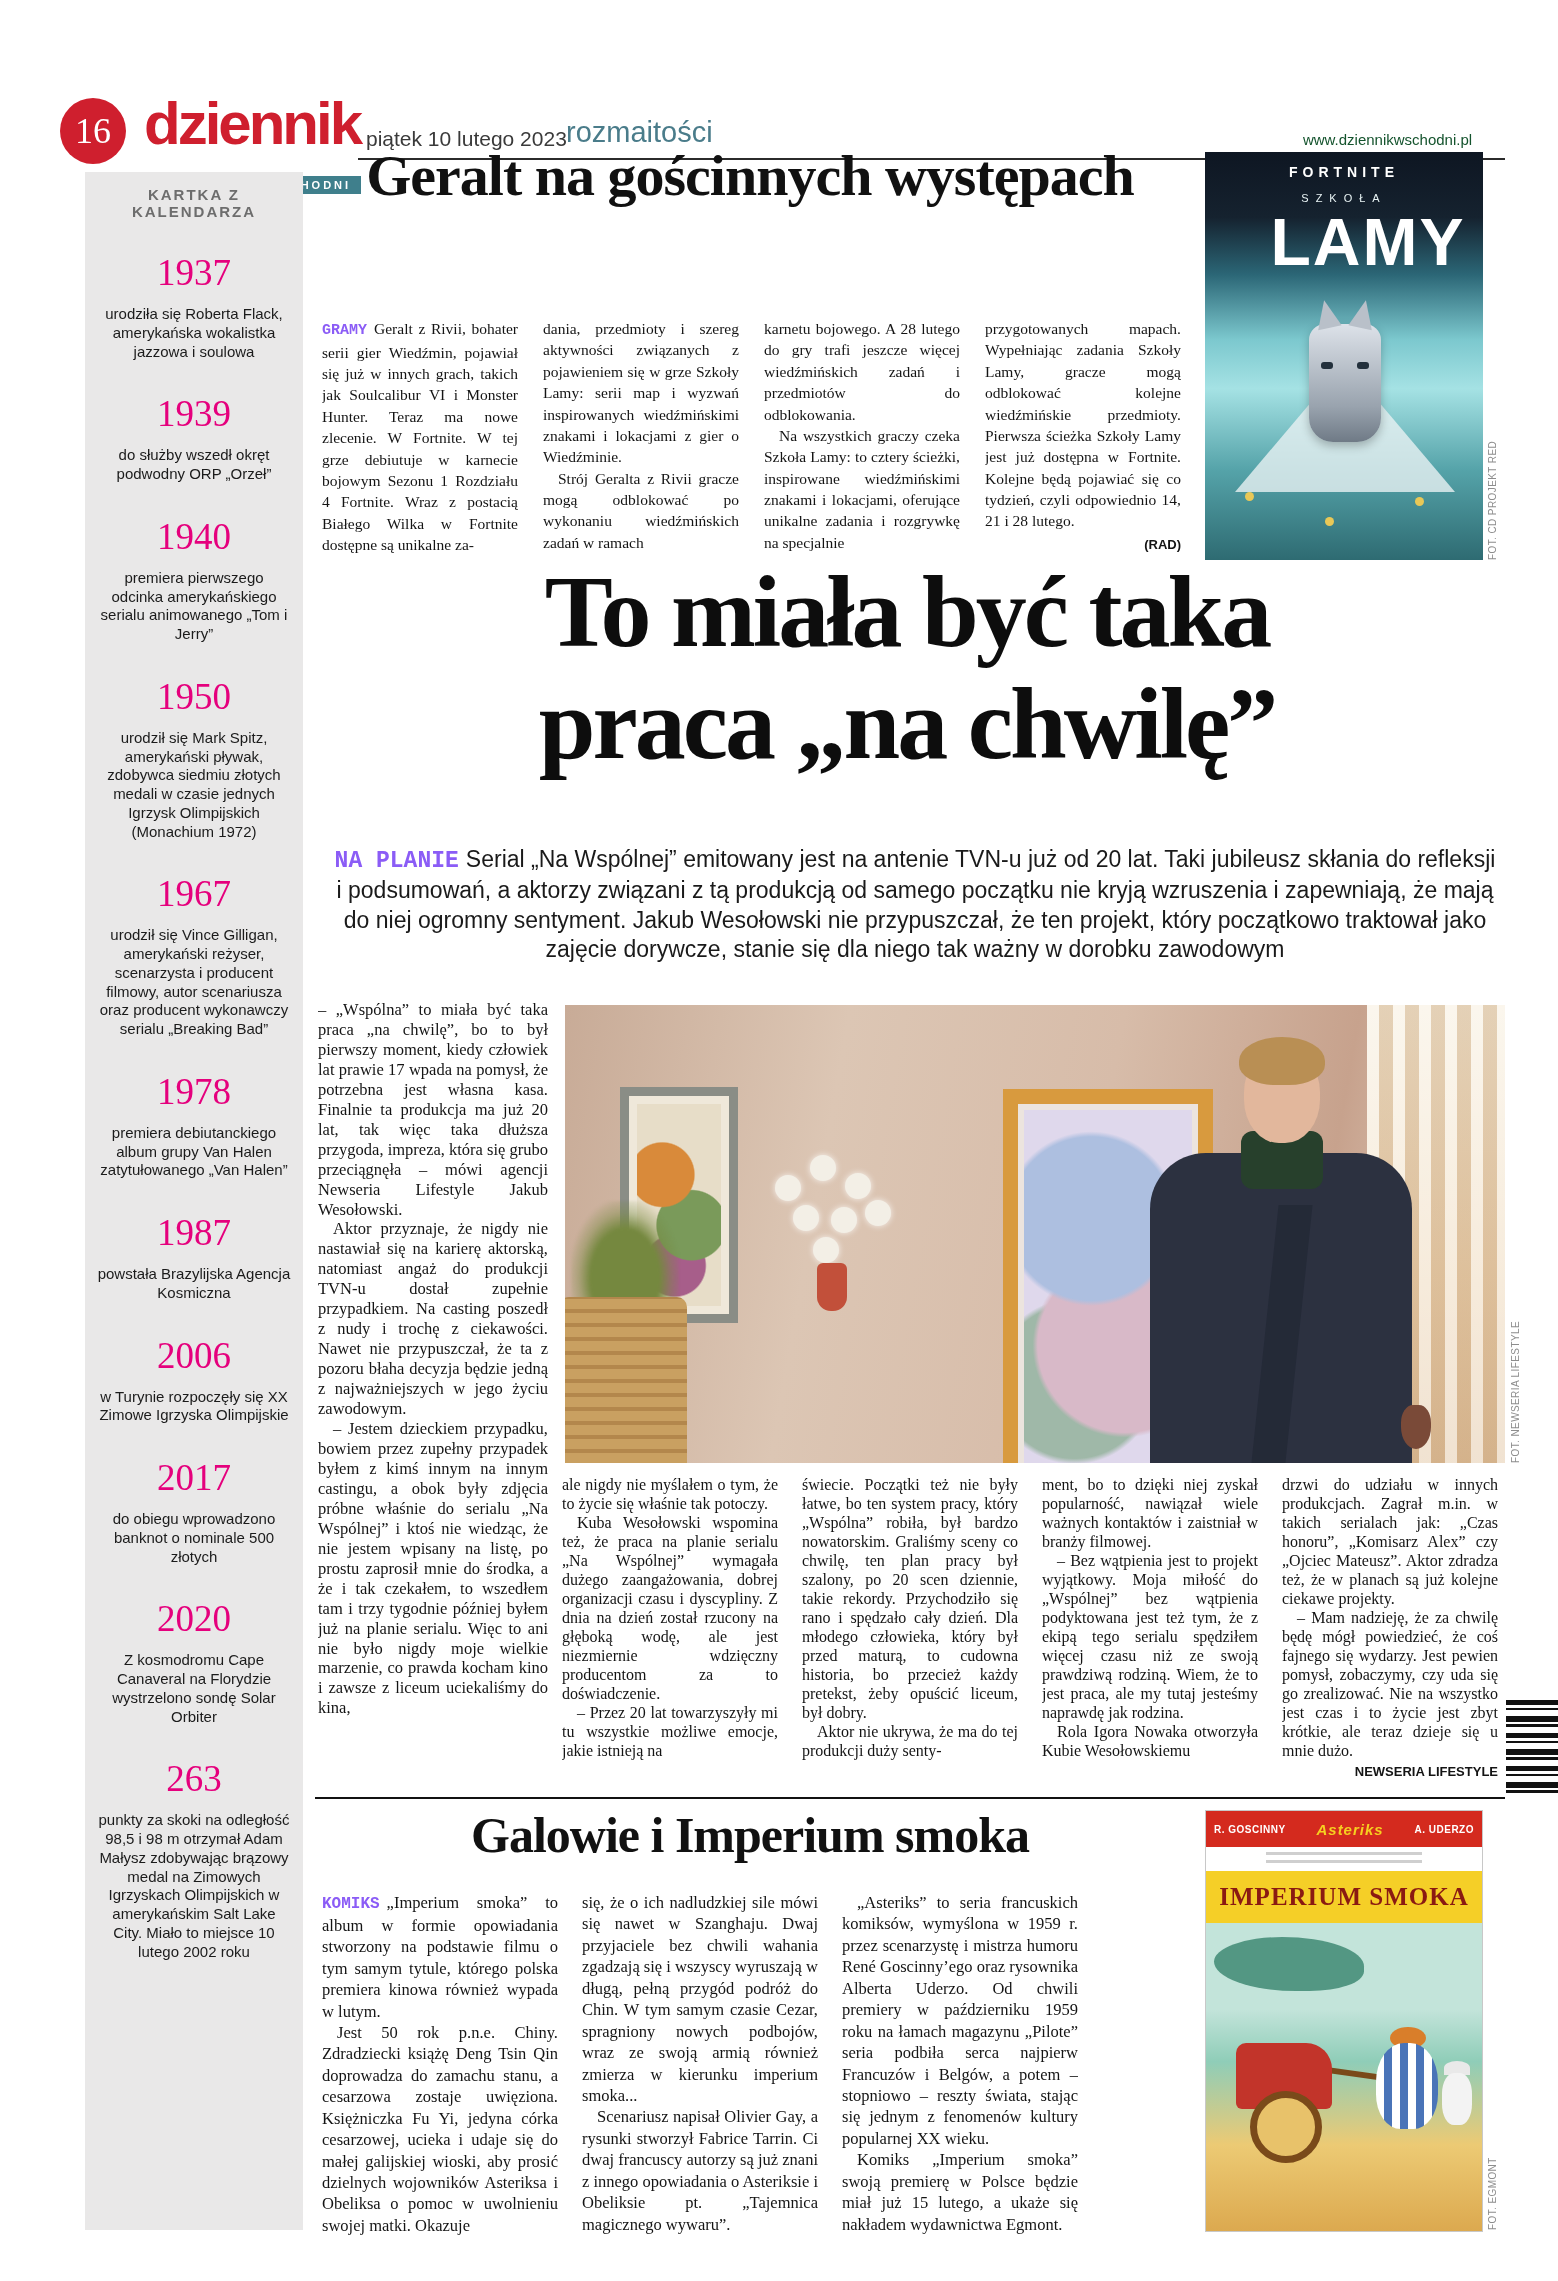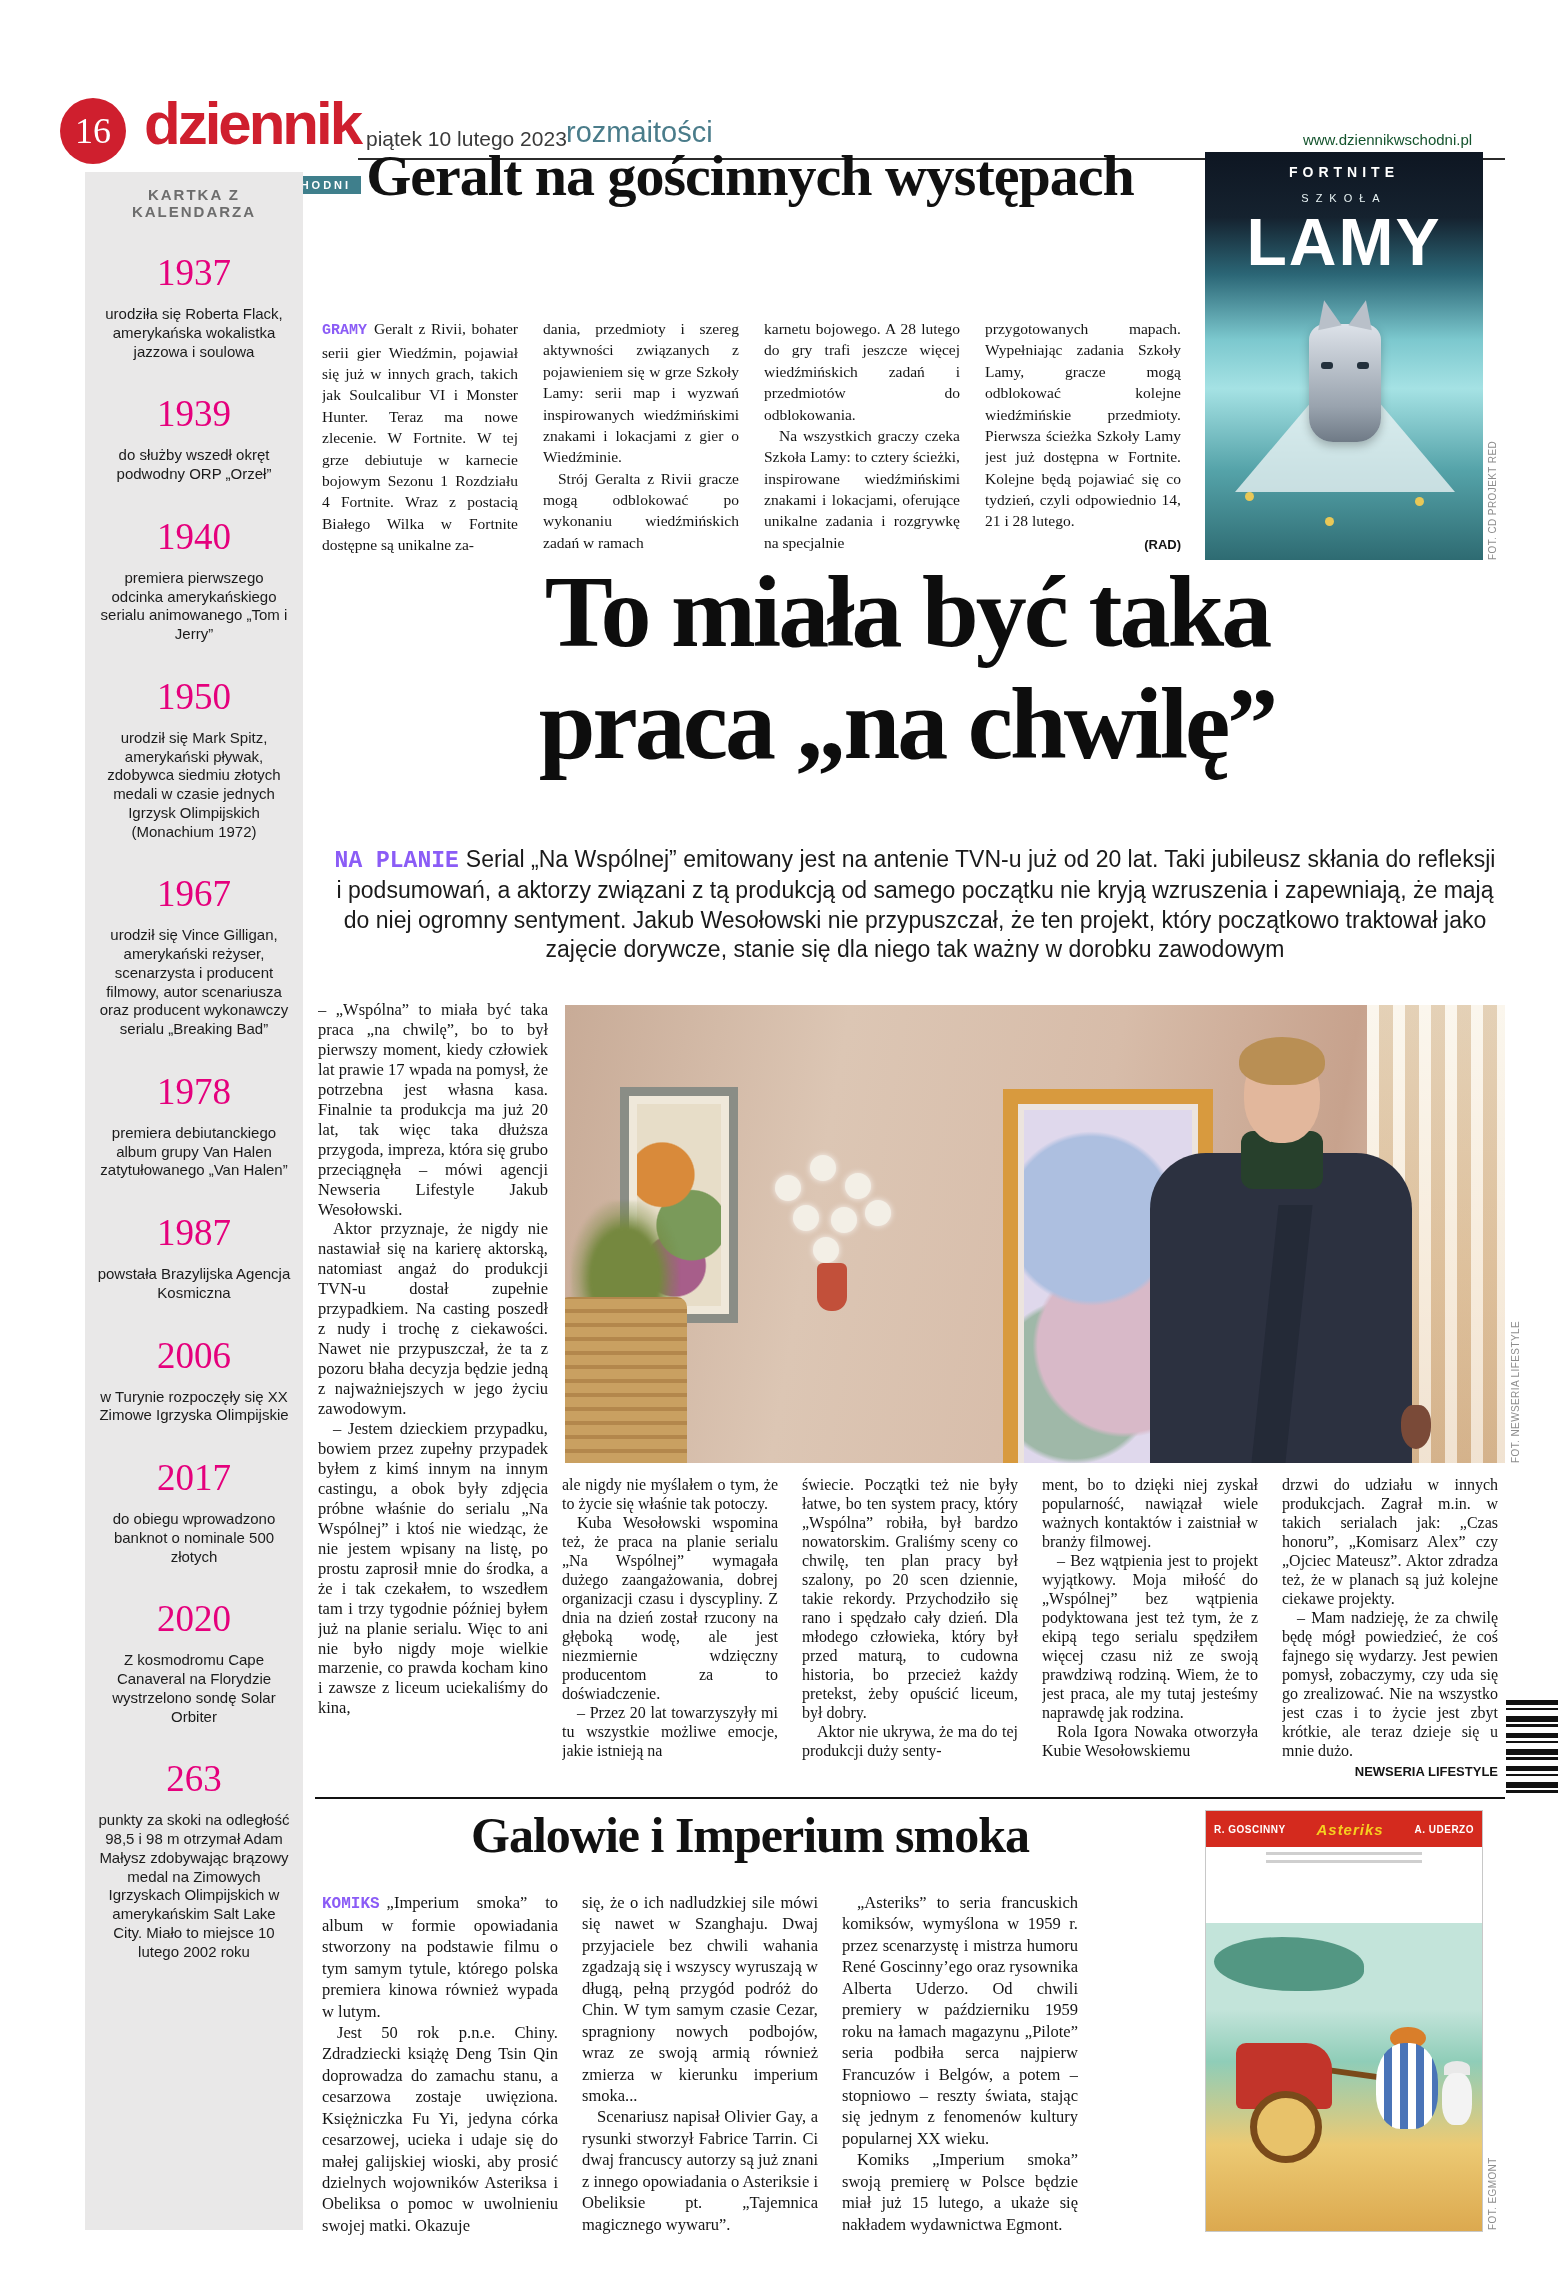--- a/index.html
+++ b/index.html
@@ -40,21 +40,21 @@
     font-weight:bold;font-size:58px;line-height:1.25;letter-spacing:-1px;color:#111;}
   .g-col{top:318px;width:196px;height:248px;overflow:hidden;font:15.5px/1.38 "Liberation Serif",serif;}
   .g-col .kick{font-size:15px;}
   .gc1{left:322px;} .gc2{left:543px;} .gc3{left:764px;} .gc4{left:985px;}
 
   
   .promo{left:1205px;top:152px;width:278px;height:408px;overflow:hidden;
     background:linear-gradient(180deg,#0e1622 0%,#15222f 16%,#2b6676 30%,#7cc8ce 46%,#a5e2e4 58%,#55a3a9 78%,#2e6b72 100%);}
   .promo-game{position:absolute;top:12px;width:100%;text-align:center;color:#fff;font-size:14px;letter-spacing:5px;font-weight:bold;}
   .promo-school{position:absolute;top:40px;width:100%;text-align:center;color:#e9f4f5;font-size:11px;letter-spacing:7px;}
-  .promo-title{position:absolute;top:52px;width:100%;text-align:center;color:#fff;font-size:66px;font-weight:bold;letter-spacing:2px;}
+  .promo-title{position:absolute;top:52px;width:100%;text-align:center;color:#fff;font-size:66px;font-weight:bold;letter-spacing:2px;padding-left:24px;}
   .mountain{position:absolute;left:30px;top:210px;width:0;height:0;
     border-left:110px solid transparent;border-right:110px solid transparent;border-bottom:130px solid #e8f1f2;opacity:.8;}
   .mask{position:absolute;left:104px;top:172px;width:72px;height:118px;border-radius:16px 16px 24px 24px;
     background:linear-gradient(180deg,#dde2e9,#99a3ae 70%,#6f7a86);box-shadow:0 4px 10px rgba(0,0,0,.25);}
   .ear{position:absolute;top:-24px;width:0;height:0;border-left:12px solid transparent;border-right:12px solid transparent;
     border-bottom:28px solid #b9c0c9;}
   .ear.l{left:6px;transform:rotate(-12deg);} .ear.r{right:6px;transform:rotate(12deg);}
   .eye{position:absolute;top:38px;width:12px;height:7px;background:#23303c;border-radius:3px;}
   .eye.l{left:12px;} .eye.r{right:12px;}
   .map-dot{position:absolute;width:9px;height:9px;border-radius:50%;background:#e9c857;}
@@ -342,20 +342,21 @@
   <div class="abs cover">
     <div class="cov-band">
       <span class="cov-auth">R. GOSCINNY</span>
       <span class="cov-logo">Asteriks</span>
       <span class="cov-auth">A. UDERZO</span>
     </div>
     <div class="cov-strip">
         <i></i>
         <i></i>
       </div>
+    <div class="cov-title">IMPERIUM SMOKA</div>
     <div class="cov-art">
       <div class="dragon"></div>
       <div class="rick-pole"></div>
       <div class="rick-body"></div>
       <div class="rick-wheel"></div>
       <div class="obelix-hair"></div>
       <div class="obelix"></div>
       <div class="asterix-helm"></div>
       <div class="asterix"></div>
     </div>

